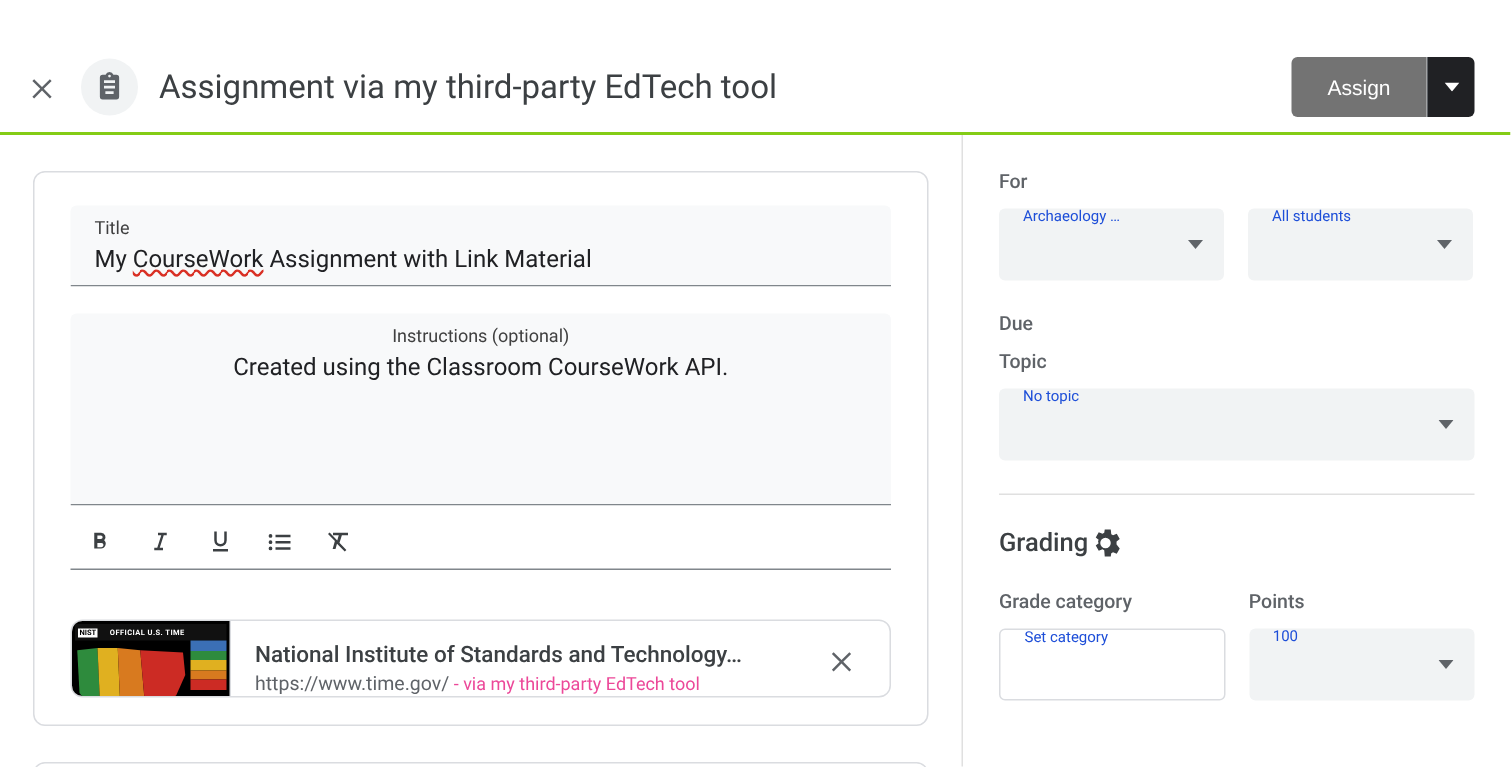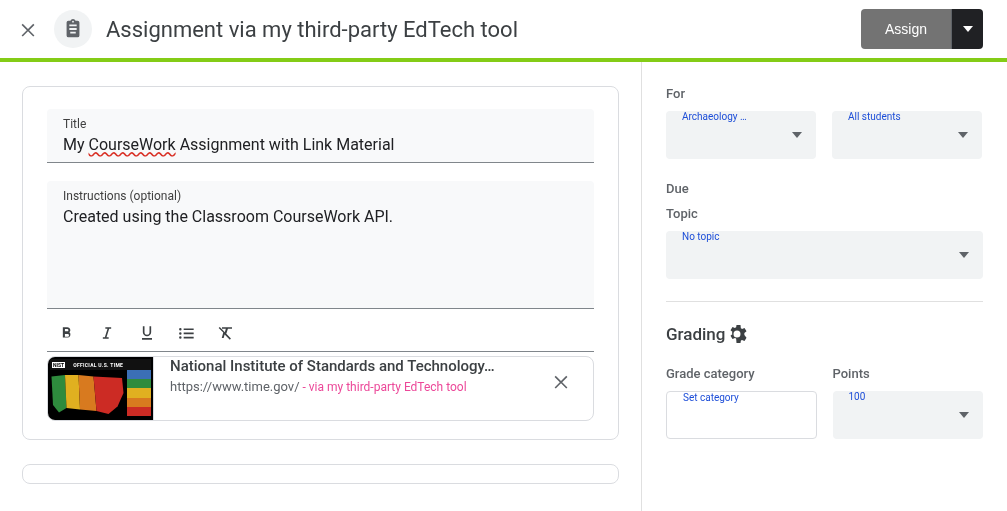--- a/index.html
+++ b/index.html
@@ -10,22 +10,23 @@
     width: 1007px;
     height: 511px;
     overflow: hidden;
   }
   
   .topbar {
     height: 62px;
     display: flex;
     align-items: center;
     padding: 0 24px 0 16px;
-    border-bottom: 4px solid #84cc16;
+    border-bottom: 2px solid #84cc16;
     gap: 14px;
+    margin-top: 28px;
   }
   .close-x {
     width: 24px; height: 24px;
     display: flex; align-items: center; justify-content: center;
     cursor: pointer;
     color: #5f6368;
   }
   .close-x svg { width: 20px; height: 20px; }
   .doc-icon {
     width: 38px; height: 38px;
@@ -97,20 +98,21 @@
     background: #f8f9fa;
     border-bottom: 1px solid #80868b;
     padding: 8px 16px 6px;
     border-radius: 4px 4px 0 0;
     margin-bottom: 18px;
   }
   .field-instructions {
     min-height: 128px;
     margin-bottom: 0;
     border-radius: 4px 4px 0 0;
+    text-align: center;
   }
   .field-label {
     font-size: 12px;
     color: #404040;
     display: block;
     margin-bottom: 2px;
   }
   .field-value {
     font-size: 16px;
     color: #202124;
@@ -136,27 +138,27 @@
   .fmt-btn {
     width: 28px; height: 28px;
     display: flex; align-items: center; justify-content: center;
     color: #3c4043;
     cursor: pointer;
     border-radius: 4px;
   }
   .fmt-btn svg { width: 20px; height: 20px; }
 
   .attachment {
-    margin-top: 4px;
+    margin-top: 33px;
     border: 1px solid #dadce0;
     border-radius: 8px;
     display: flex;
-    align-items: flex-start;
+    align-items: flex-end;
     overflow: hidden;
-    height: 65px;
+    height: 52px;
   }
   .att-thumb {
     width: 106px;
     height: 100%;
     background: #000;
     position: relative;
     flex-shrink: 0;
     border-right: 1px solid #dadce0;
   }
   .att-thumb .strip {

